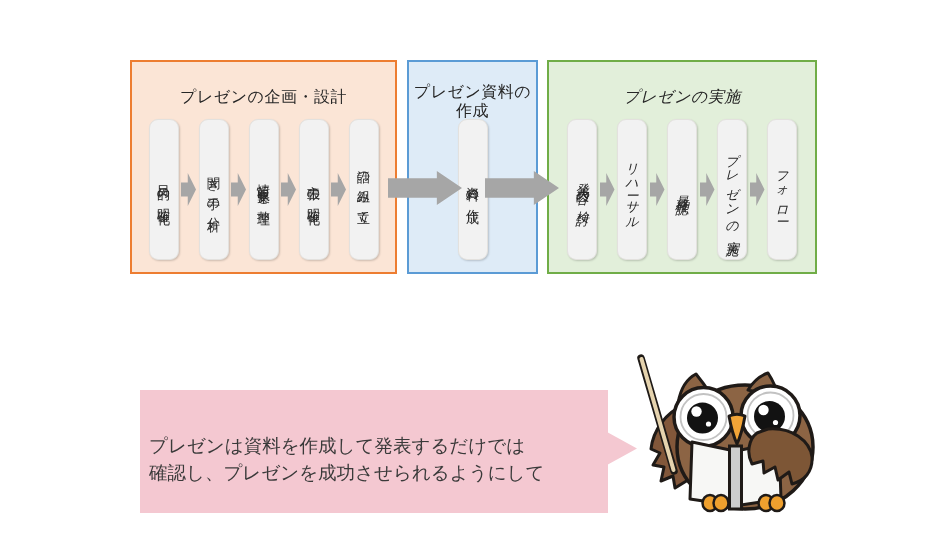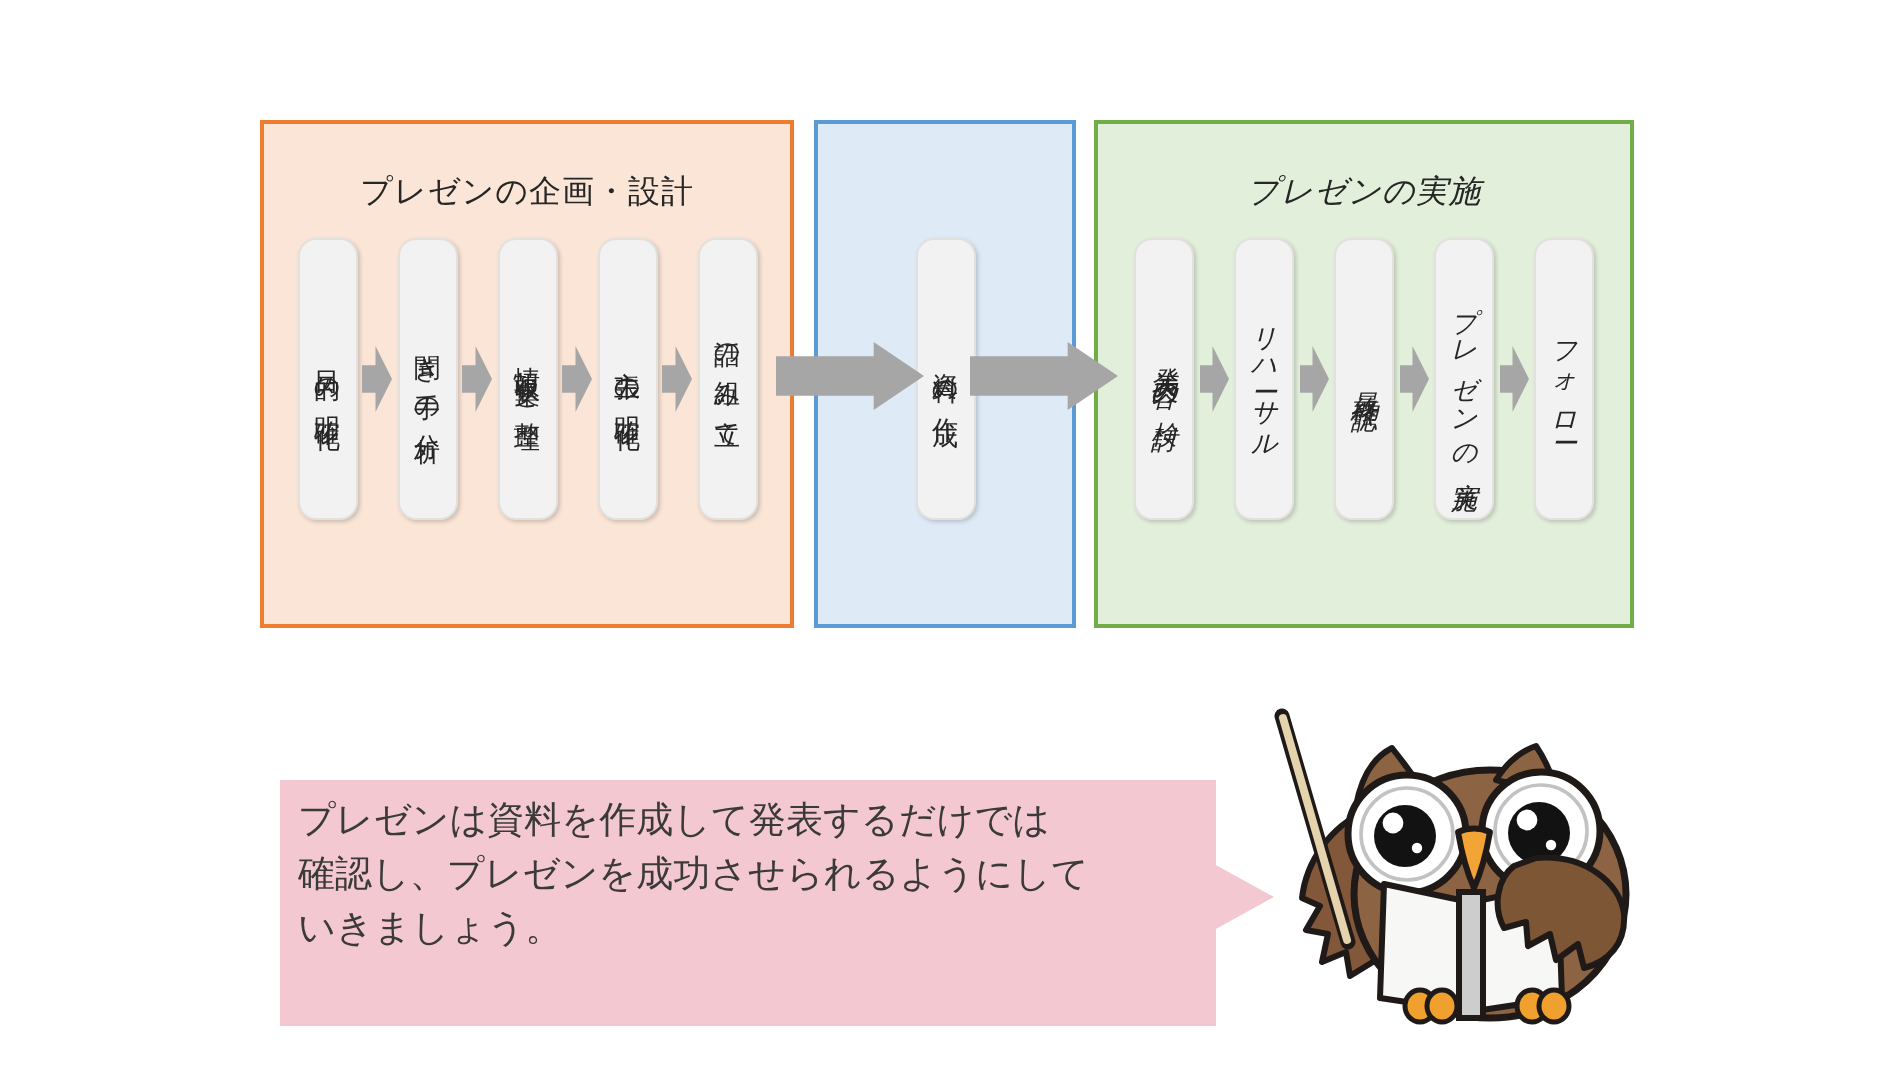--- a/index.html
+++ b/index.html
@@ -3,21 +3,21 @@
 <meta charset="utf-8">
 <style>
   html,body { margin:0; padding:0; background:#ffffff; }
   .canvas {
     position:relative; width:946px; height:533px; overflow:hidden;
     background:#ffffff; font-family:"Liberation Sans", sans-serif;
     color:var(--text,#262626);
   }
 
   
-  .stage { position:absolute; top:60px; height:254px; box-sizing:border-box; border:2px solid; }
+  .stage { position:absolute; top:60px; height:214px; box-sizing:border-box; border:2px solid; }
   .stage-plan      { left:130px; width:267px; border-color:var(--plan-border,#ED7D31);    background:var(--plan-bg,#FBE5D6); }
   .stage-create    { left:407px; width:131px; border-color:var(--create-border,#5B9BD5);  background:var(--create-bg,#DEEBF7); }
   .stage-implement { left:547px; width:270px; border-color:var(--do-border,#70AD47);      background:var(--do-bg,#E2EFDA);font-style:italic; }
 
   .stage-title {
     position:absolute; top:12px; left:0; width:100%;
     text-align:center; font-size:16px; line-height:1.2; font-weight:400;
     color:var(--text,#262626); letter-spacing:.5px;
   }
   .stage-create .stage-title { top:7px; left:50%; width:122px; margin-left:-61px; }
@@ -48,21 +48,21 @@
     clip-path:polygon(0 21%, 66% 21%, 66% 0, 100% 50%, 66% 100%, 66% 79%, 0 79%);
   }
   .stage-arrow-1 { left:388px; }
   .stage-arrow-2 { left:485px; }
 
   
   .callout {
     position:absolute; left:140px; top:390px; width:468px; height:123px;
     background:var(--callout-bg,#F4C8D1);
   }
-  .callout-text { padding:6px 0 0 9px; }
+  .callout-text { padding:6px 0 0 9px;margin-top:36px; }
   .callout-line { font-size:18.5px; line-height:27px; color:#3A3A3A; white-space:nowrap; }
   .callout-tail {
     position:absolute; right:-29px; top:42px; width:30px; height:33px;
     background:var(--callout-bg,#F4C8D1);
     clip-path:polygon(0 0, 100% 50%, 0 100%);
   }
 
   
   .owl { position:absolute; left:620px; top:353px; width:232px; height:180px; }
 </style>
@@ -90,20 +90,21 @@
           <span>主張の明確化</span>
         </div>
       <div class="step-arrow"></div>
       <div class="pill">
           <span>話の組み立て</span>
         </div>
     </div>
   </section>
 
   <section class="stage stage-create">
+    <h2 class="stage-title">プレゼン資料の作成</h2>
     <div class="pills">
       <div class="pill">
           <span>資料の作成</span>
         </div>
     </div>
   </section>
 
   <section class="stage stage-implement">
     <h2 class="stage-title">プレゼンの実施</h2>
     <div class="pills">
@@ -129,21 +130,20 @@
     </div>
   </section>
 
   <div class="stage-arrow stage-arrow-1"></div>
   <div class="stage-arrow stage-arrow-2"></div>
 
   <div class="callout">
     <div class="callout-text">
       <div class="callout-line">プレゼンは資料を作成して発表するだけでは</div>
       <div class="callout-line">確認し、プレゼンを成功させられるようにして</div>
-      <div class="callout-line">いきましょう。</div>
     </div>
     <div class="callout-tail"></div>
   </div>
 
   <svg class="owl" viewBox="0 0 232 180" xmlns="http://www.w3.org/2000/svg">
 
     <path d="M 64,52 C 45,60 33,78 31,96 L 40,100 L 33,112 L 44,114 L 41,128 L 53,123 L 55,135 L 68,127 C 74,106 73,74 70,60 Z" fill="#82573A" stroke="#1F1A17" stroke-width="3" stroke-linejoin="round"></path>
 
     <line x1="21" y1="5" x2="54" y2="118" stroke="#1F1A17" stroke-width="7.5" stroke-linecap="round"></line>
     <line x1="21.5" y1="6" x2="53.5" y2="117" stroke="#E5D3AE" stroke-width="4" stroke-linecap="round"></line>

